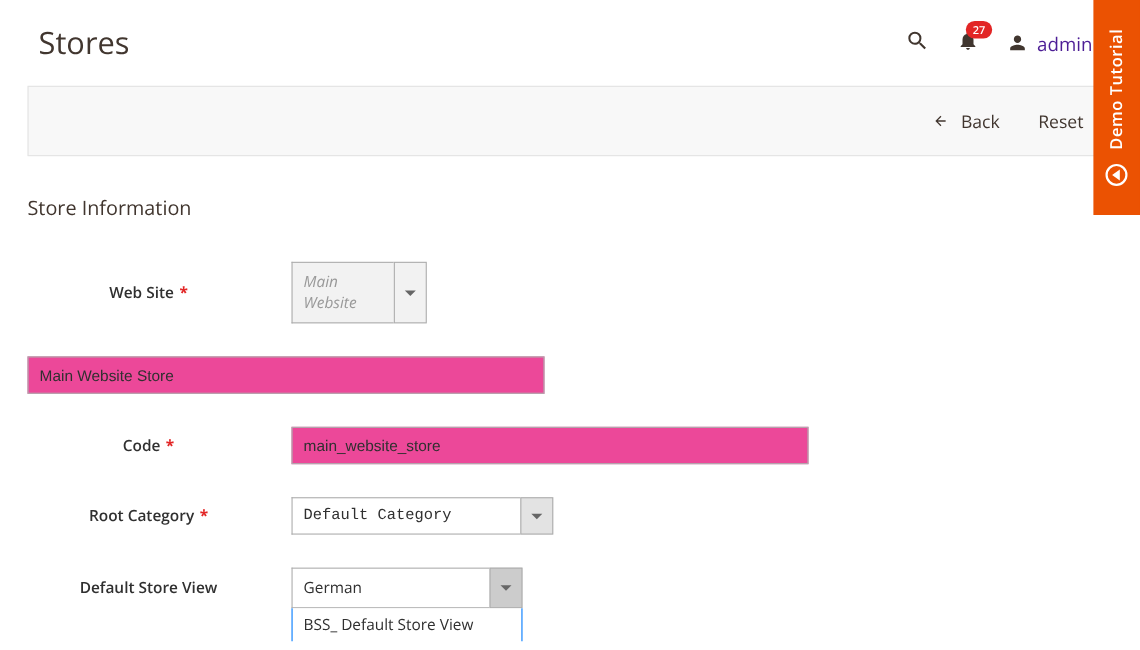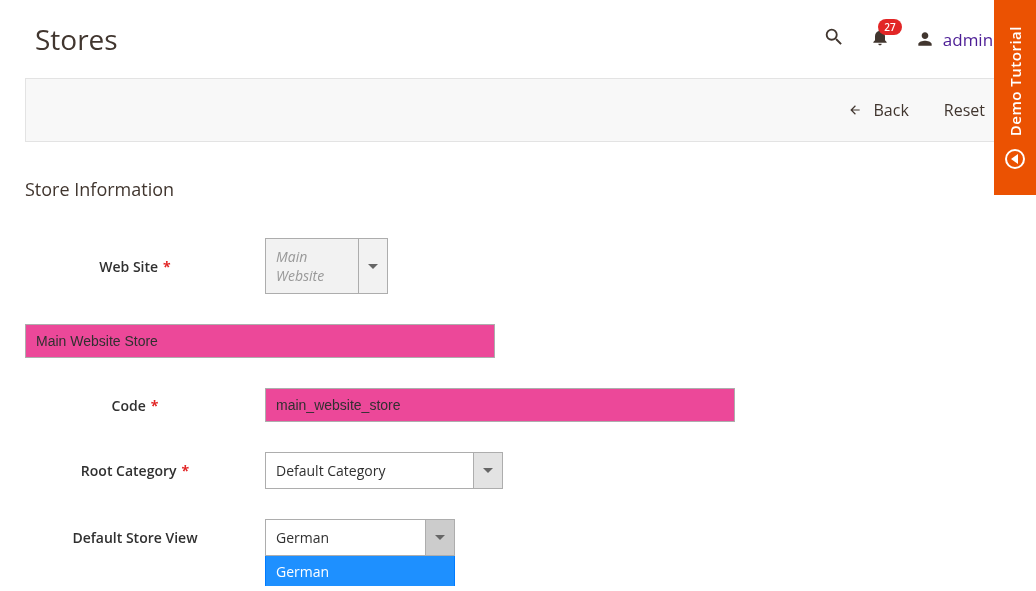--- a/index.html
+++ b/index.html
@@ -38,26 +38,26 @@
     .input-text { width: 100%; padding: 8px 10px; border: 1px solid #adadad; font-size: 14px; color: #303030; background: #ec4899; }
     
     .select-wrap { display: flex; position: relative; }
     .select-text { flex: 1; padding: 8px 10px; border: 1px solid #adadad; border-right: none; font-size: 14px; color: #303030; background: #fff; }
     .select-btn { width: 30px; background: #e3e3e3; border: 1px solid #adadad; display: flex; align-items: center; justify-content: center; cursor: pointer; }
     .select-btn::after { content: ''; border-left: 5px solid transparent; border-right: 5px solid transparent; border-top: 5px solid #666; }
     
     .select-disabled .select-text { background: #f2f2f2; color: #999; }
     .select-disabled .select-btn { background: #f2f2f2; cursor: not-allowed; }
     
-    .select-narrow { width: 238px; }
+    .select-narrow { width: 238px; font-family: Liberation Mono, monospace; }
     .select-narrow .select-wrap { width: 100%; }
     
     .select-sm { width: 123px; display: inline-block; font-style: italic; }
     
-    .select-active { width: 190px; position: relative; }
+    .select-active { width: 210px; position: relative; }
     .select-active .select-btn { background: #ccc; }
     
     .dropdown { position: absolute; top: 100%; left: 0; width: 100%; border: 1px solid #007bff; border-top: none; background: #fff; z-index: 10; }
     .dropdown-item { padding: 6px 10px; font-size: 14px; color: #303030; cursor: pointer; }
     .dropdown-item.selected { background: #1e90ff; color: #fff; }
     
     .demo-tab { position: fixed; top: 0; right: 0; width: 42px; height: 195px; background: #eb5202; color: #fff; display: flex; flex-direction: column; align-items: center; justify-content: center; cursor: pointer; }
     .demo-tab-text { writing-mode: vertical-rl; transform: rotate(180deg); font-size: 15px; font-weight: 600; letter-spacing: 0.5px; }
     .demo-tab-icon { margin-top: 12px; width: 20px; height: 20px; border: 2px solid #fff; border-radius: 50%; display: flex; align-items: center; justify-content: center; }
     .demo-tab-icon::after { content: ''; border-top: 5px solid transparent; border-bottom: 5px solid transparent; border-right: 7px solid #fff; margin-right: 2px; }
@@ -144,20 +144,21 @@
   <div class="form-row">
     <div class="form-label">
       <span>Default Store View</span>
     </div>
     <div class="select-active">
       <div class="select-wrap">
         <div class="select-text">German</div>
         <div class="select-btn"></div>
       </div>
       <div class="dropdown">
+        <div class="dropdown-item">BSS_ Default Store View</div>
         <div class="dropdown-item selected">German</div>
       </div>
     </div>
   </div>
 </div>
 
 <div class="demo-tab">
   <span class="demo-tab-text">Demo Tutorial</span>
   <span class="demo-tab-icon"></span>
 </div>

